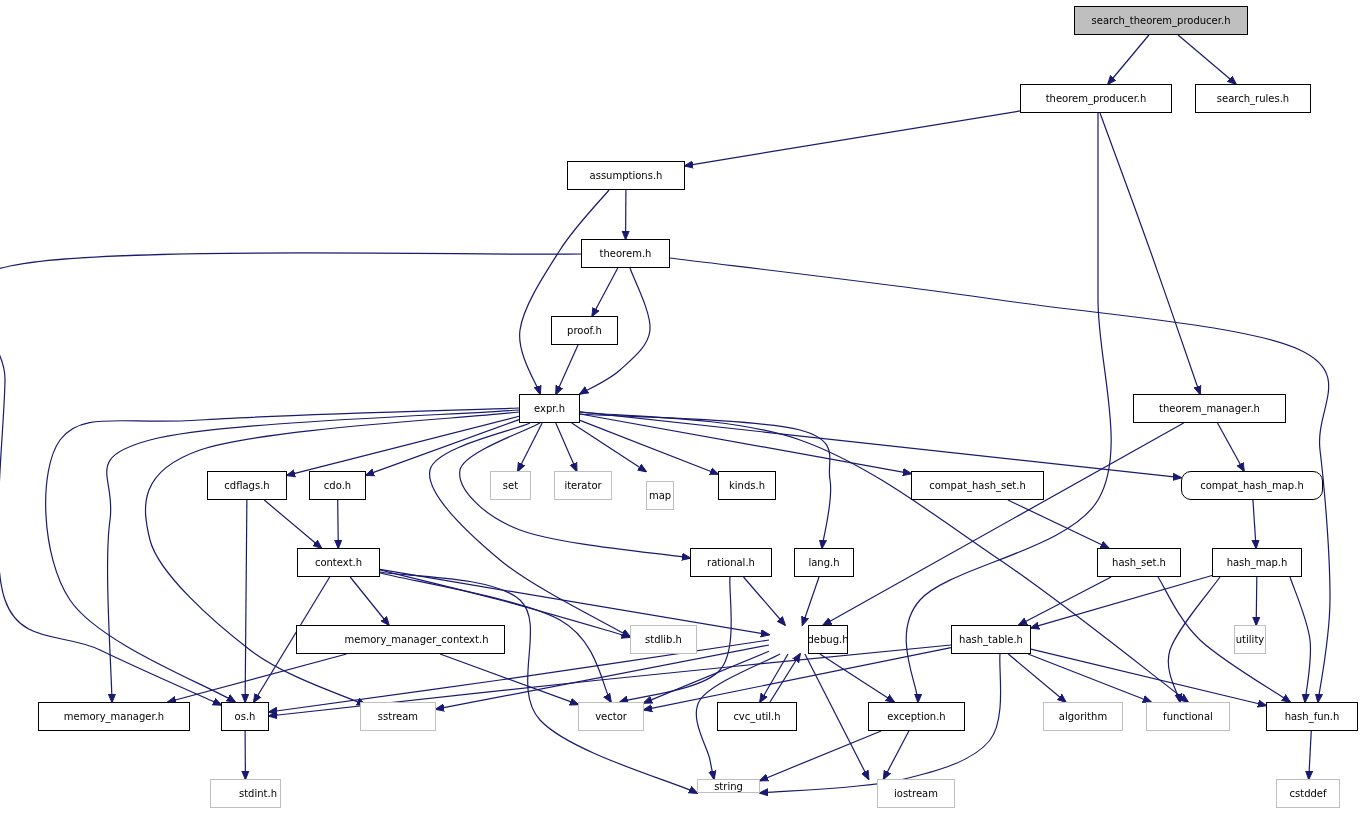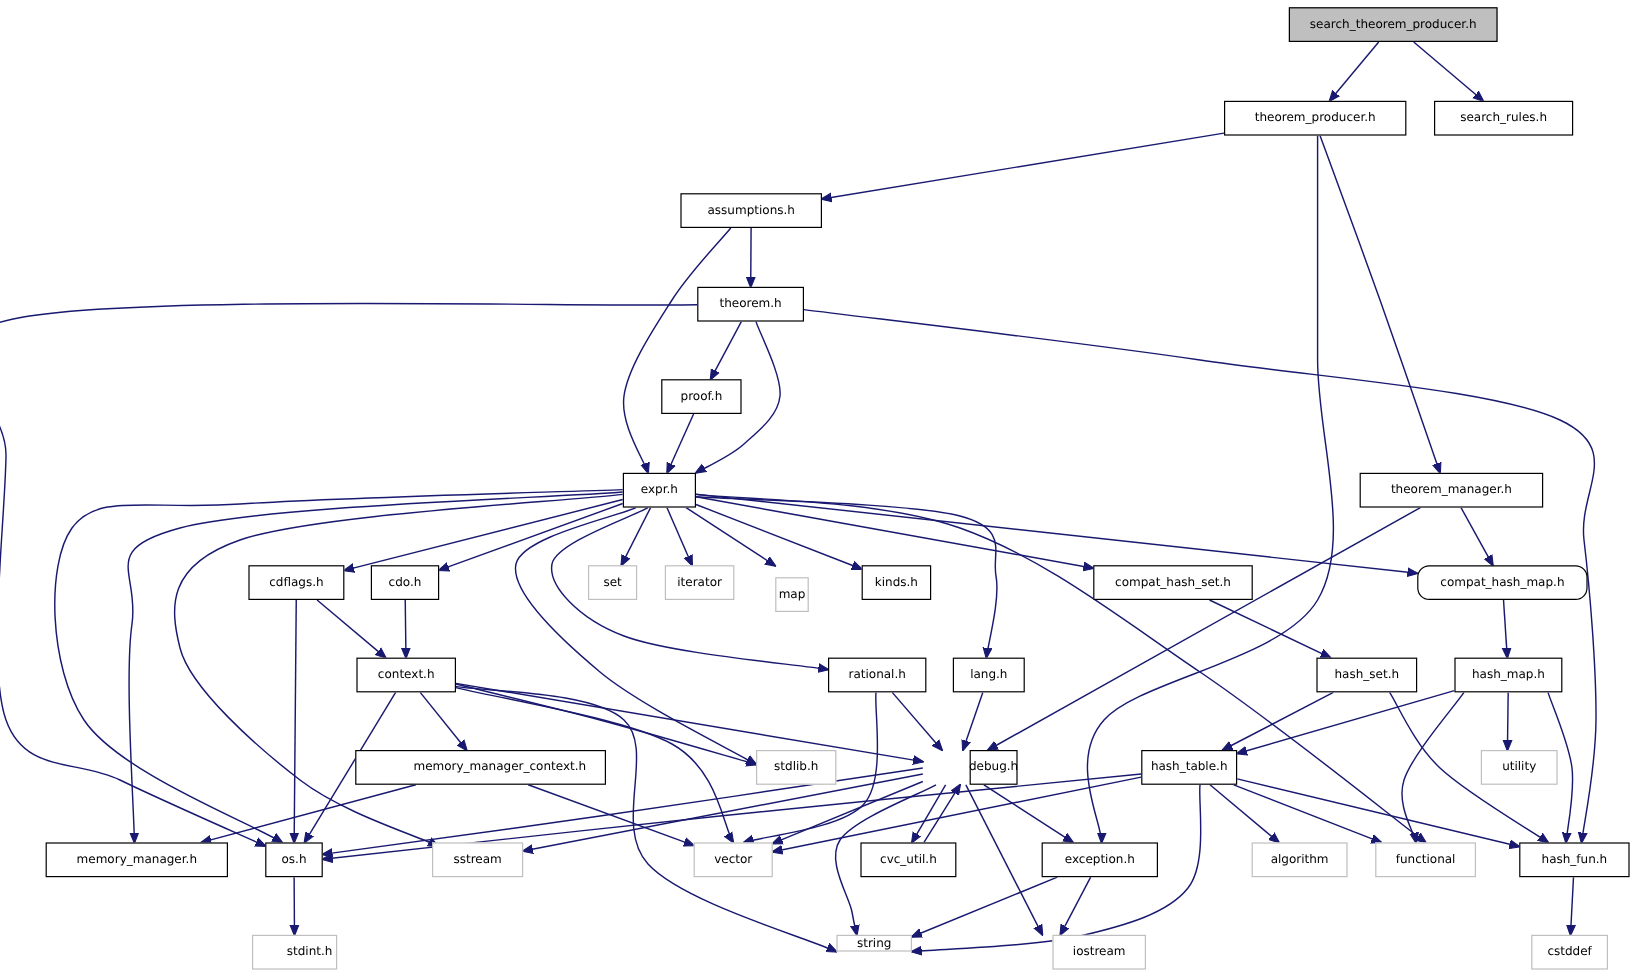--- a/index.html
+++ b/index.html
@@ -161,21 +161,21 @@
       </div>
       <div class="node ext" style="left: 630px; top: 625px; width: 67px; height: 29px;">
         <span>stdlib.h</span>
       </div>
       <div class="node" style="left: 769px; top: 625px; width: 40px; height: 29px; margin-left: 39px;">
         <span>debug.h</span>
       </div>
       <div class="node" style="left: 951px; top: 625px; width: 80px; height: 29px;">
         <span>hash_table.h</span>
       </div>
-      <div class="node ext" style="left: 1234px; top: 625px; width: 64px; height: 29px;">
+      <div class="node ext" style="left: 1234px; top: 625px; width: 32px; height: 29px;">
         <span>utility</span>
       </div>
       <div class="node" style="left: 38px; top: 702px; width: 152px; height: 29px;">
         <span>memory_manager.h</span>
       </div>
       <div class="node" style="left: 221px; top: 702px; width: 48px; height: 29px;">
         <span>os.h</span>
       </div>
       <div class="node ext" style="left: 360px; top: 702px; width: 76px; height: 29px;">
         <span>sstream</span>

